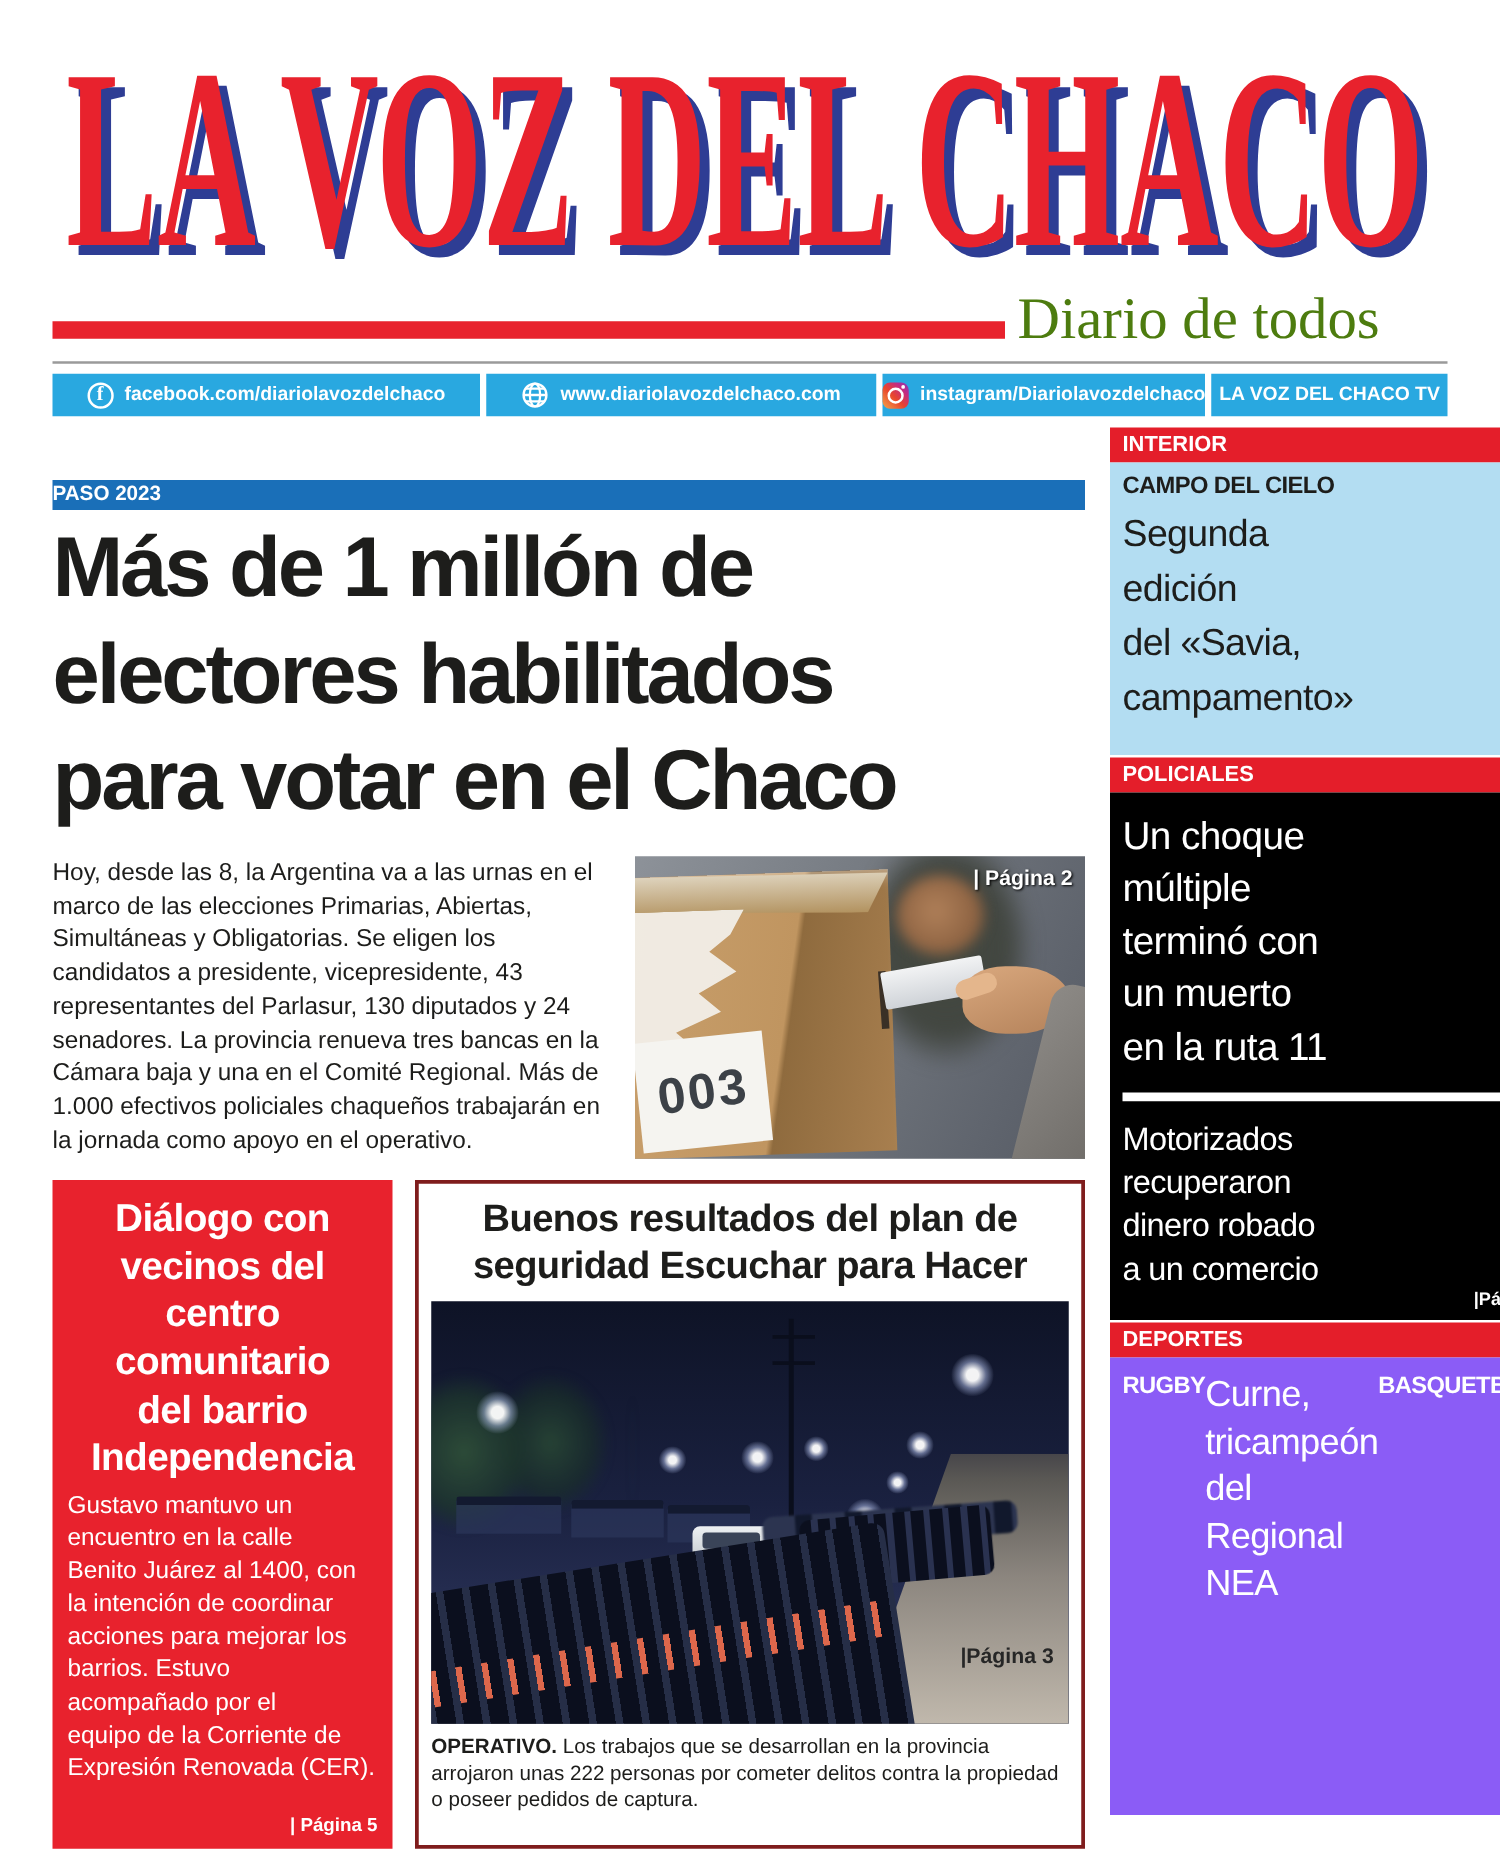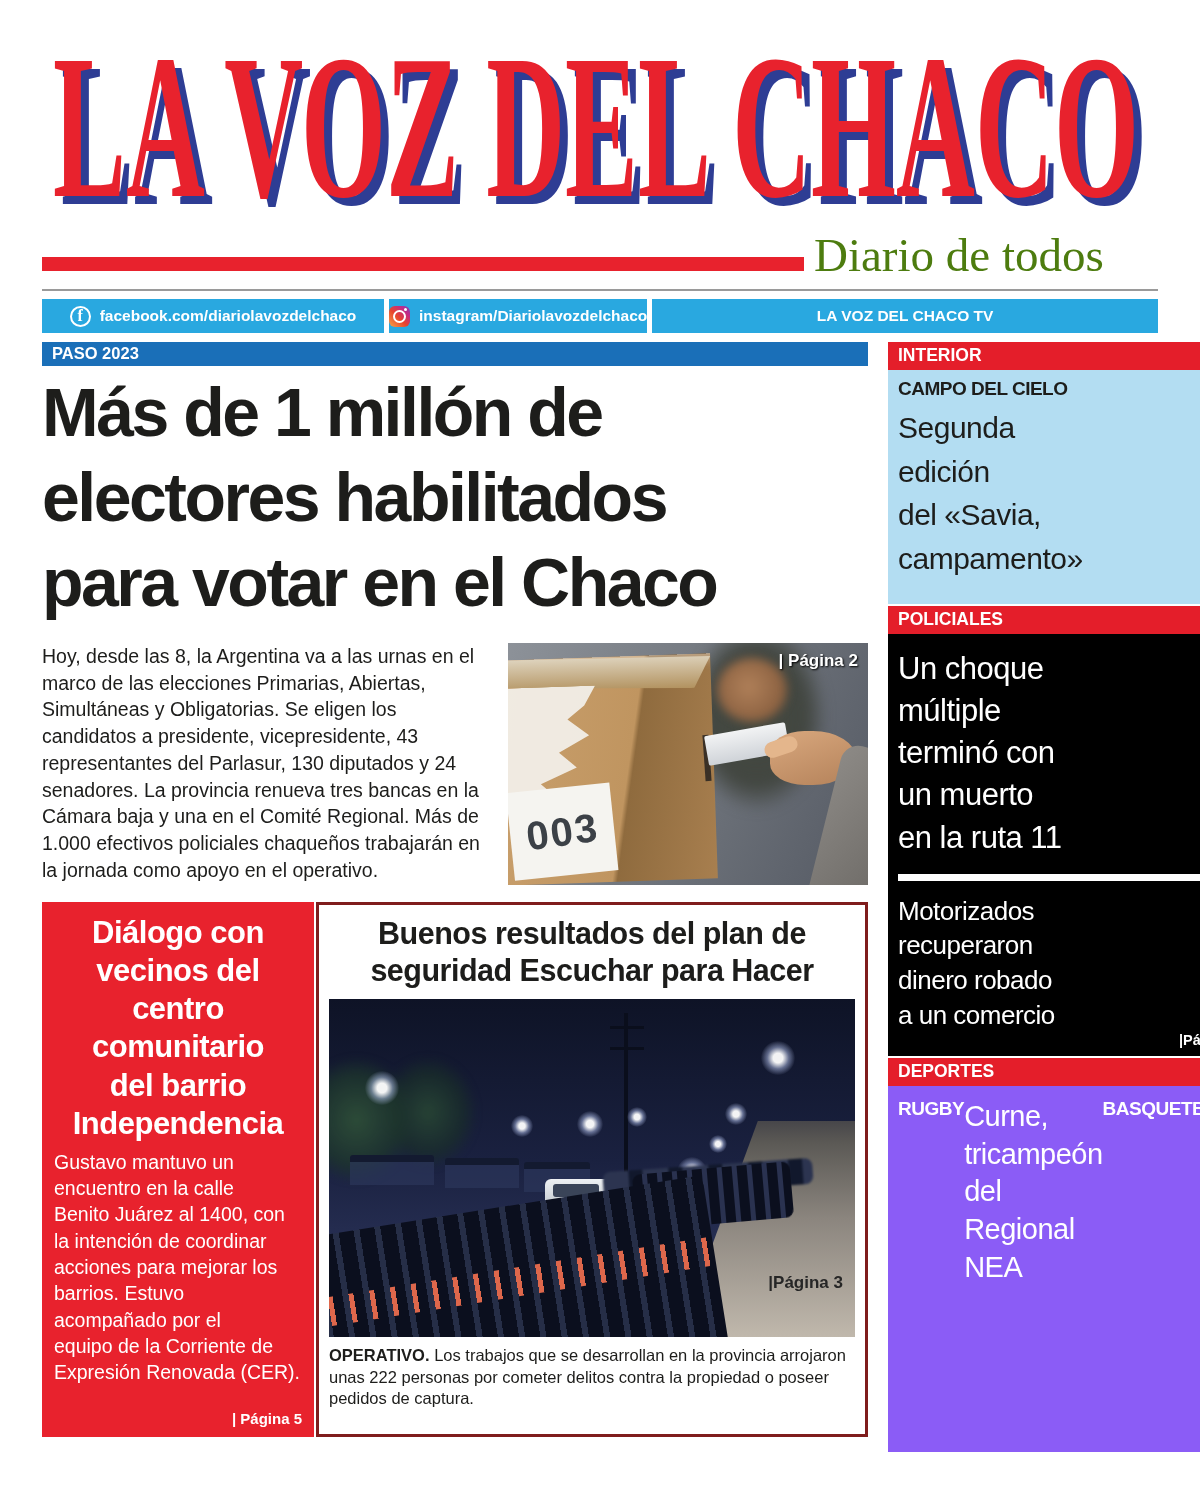--- a/index.html
+++ b/index.html
@@ -26,21 +26,21 @@
              font-family:"Liberation Serif", serif; font-size:16px; font-weight:bold; color:#fff; line-height:1; }
   .ig-icon { width:21px; height:21px; border-radius:6px; background:linear-gradient(45deg,#f5a54a,#e8452c 45%,#c32a84 75%,#7b3fbf); position:relative; }
   .ig-icon::before { content:""; position:absolute; inset:4px; border:2px solid #fff; border-radius:50%; }
   .ig-icon::after { content:""; position:absolute; top:2px; right:3px; width:3px; height:3px; border-radius:50%; background:#fff; }
 
   
   .main { display:flex; gap:20px; margin-top:9px; }
   .col-left { flex:0 0 826px; }
   .col-side { flex:1; }
 
-  .kicker-bar { background:#1a6fb8; color:#fff; font-weight:bold; font-size:16.5px; padding:2px 10px 3px; }
+  .kicker-bar { background:#1a6fb8; color:#fff; font-weight:bold; font-size:16.5px; padding:2px 0 3px;margin-top:42px; }
   .lead-headline { margin-top:4px; font-size:68px; line-height:1.25; font-weight:bold; color:#1d1d1b; letter-spacing:-2.5px; white-space:pre-line; }
 
   .lead-row { display:flex; gap:14px; margin-top:18px; }
   .lead-body { flex:0 0 452px; font-size:19.5px; line-height:1.37; color:#1d1d1b; white-space:pre-line; }
 
   
   .lead-photo { position:relative; flex:1; height:242px; overflow:hidden; background:linear-gradient(115deg,#8d9299 0%,#73787f 45%,#555a64 100%); }
   .voter-blob { position:absolute; left:46%; top:-8%; width:46%; height:85%; filter:blur(6px);
     background:radial-gradient(ellipse 55% 60% at 50% 45%, #43483f 0%, rgba(60,64,56,.85) 55%, transparent 78%); }
   .voter-head { position:absolute; left:58%; top:6%; width:70px; height:64px; border-radius:50%; filter:blur(5px);
@@ -58,21 +58,21 @@
   .ballot-paper { position:absolute; left:198px; top:86px; width:82px; height:30px; background:linear-gradient(180deg,#f2f3f4,#cfd3d8);
     transform:rotate(-10deg); border-radius:2px; }
   .hand { position:absolute; left:262px; top:88px; width:86px; height:54px; border-radius:40% 50% 50% 40%;
     background:linear-gradient(160deg,#d9a87e,#b4825a); }
   .thumb { position:absolute; left:256px; top:96px; width:34px; height:16px; border-radius:8px; background:#e4b68c; transform:rotate(-18deg); }
   .sleeve { position:absolute; left:318px; top:104px; width:60px; height:150px; transform:rotate(14deg); border-radius:18px 18px 0 0;
     background:linear-gradient(120deg,#8d8a86,#6f6c68); }
   .photo-ref { position:absolute; top:8px; right:10px; color:#fff; font-weight:bold; font-size:17px; text-shadow:1px 1px 2px #000; }
 
   
-  .bottom-row { display:flex; gap:2px; margin-top:17px; }
+  .bottom-row { display:flex; gap:18px; margin-top:17px; }
 
   .red-box { flex:0 0 272px; min-height:535px; background:#e8222d; color:#fff; padding:12px 12px 10px; display:flex; flex-direction:column; }
   .red-box-headline { font-size:31px; line-height:1.23; font-weight:bold; text-align:center; letter-spacing:-0.5px; white-space:pre-line; }
   .red-box-body { margin-top:6px; font-size:19.5px; line-height:1.35; white-space:pre-line; }
   .red-box-ref { margin-top:auto; text-align:right; font-weight:bold; font-size:15px; }
 
   .mid-box { flex:1; border:3px solid #7f1d1d; background:#fff; padding:6px 10px 8px; min-height:535px; }
   .mid-headline { font-size:30.5px; line-height:1.22; font-weight:bold; color:#1d1d1b; text-align:center; letter-spacing:-0.5px; margin-top:4px; white-space:pre-line; }
 
   
@@ -140,20 +140,30 @@
       </div>
       <div class="rule"></div>
     </div>
 
 
     <div class="socialbar">
       <div class="social-seg seg-fb">
         <span class="fb-icon">f</span>
         <span>facebook.com/diariolavozdelchaco</span>
       </div>
+      <div class="social-seg seg-web">
+        <svg width="22" height="22" viewBox="0 0 24 24">
+          <circle cx="12" cy="12" r="10" fill="none" stroke="#fff" stroke-width="2"></circle>
+          <ellipse cx="12" cy="12" rx="4.5" ry="10" fill="none" stroke="#fff" stroke-width="2"></ellipse>
+          <line x1="2" y1="12" x2="22" y2="12" stroke="#fff" stroke-width="2"></line>
+          <line x1="3.5" y1="6.5" x2="20.5" y2="6.5" stroke="#fff" stroke-width="2"></line>
+          <line x1="3.5" y1="17.5" x2="20.5" y2="17.5" stroke="#fff" stroke-width="2"></line>
+        </svg>
+        <span>www.diariolavozdelchaco.com</span>
+      </div>
       <div class="social-seg seg-ig">
         <span class="ig-icon"></span>
         <span>instagram/Diariolavozdelchaco</span>
       </div>
       <div class="social-seg seg-tv">
         <span>LA VOZ DEL CHACO TV</span>
       </div>
     </div>
 
     <div class="main">

